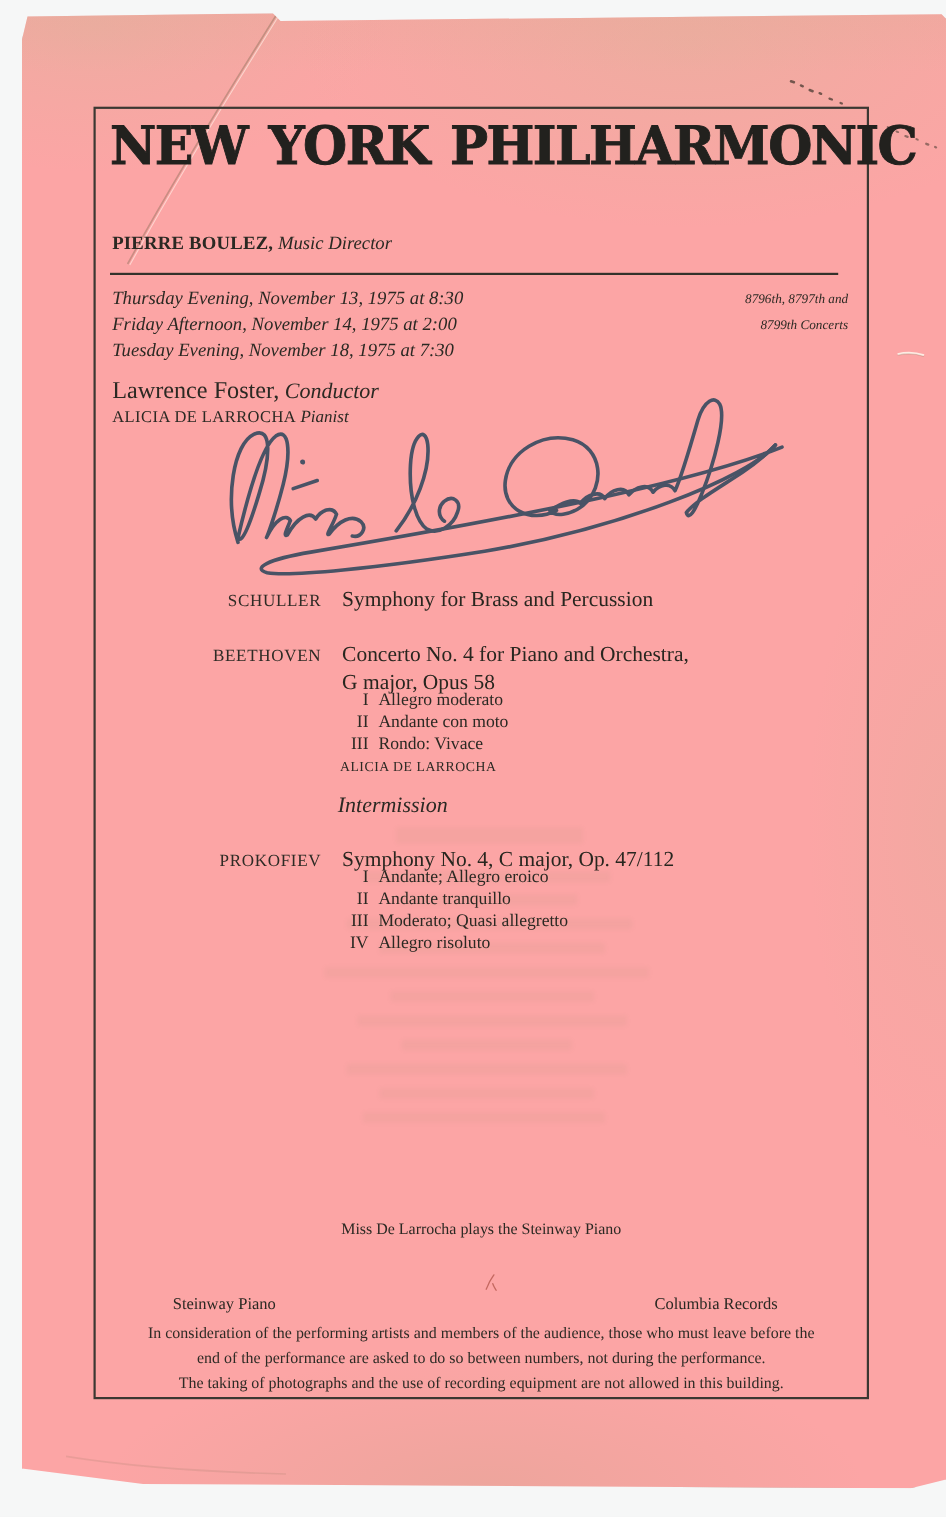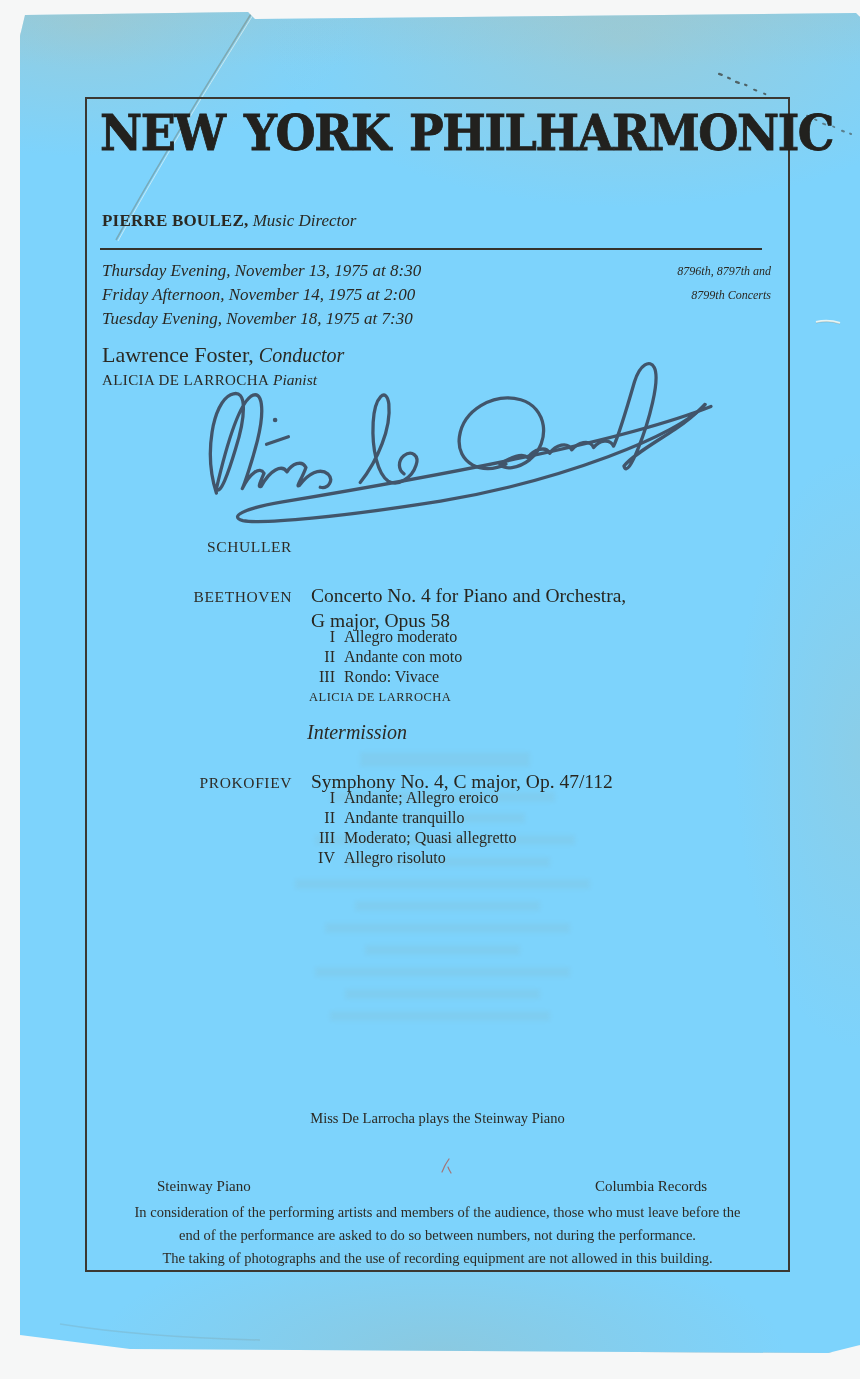--- a/index.html
+++ b/index.html
@@ -1,20 +1,20 @@
 <!DOCTYPE html>
 <html><head>
 <meta charset="utf-8">
 <style>
   html,body{margin:0;padding:0;background:#f6f7f7;}
   .stage{position:relative;width:860px;height:1379px;overflow:hidden;
          font-family:"Liberation Serif",serif;color:#2b2923;}
   .paper{position:absolute;left:20px;top:12px;width:840px;height:1341px;
          background:linear-gradient(108deg,#eae3d0 0%,#ede8d8 28%,#eeead c 55%,#ebe5d3 80%,#e7dfcb 100%);
-         background-color:#7dd3fc;
+         background-color:#fca5a5;
          clip-path:polygon(0px 24px,5px 3px,228px 0px,235px 7px,836px 1px,840px 5px,840px 1333px,808px 1341px,110px 1337px,0px 1323px);
          box-shadow:0 2px 4px rgba(90,80,60,.35);}
   .tone{position:absolute;inset:0;pointer-events:none;
         background:
           radial-gradient(ellipse 60% 18% at 72% 2%,rgba(208,188,148,.30),transparent 70%),
           radial-gradient(ellipse 45% 14% at 8% 1%,rgba(205,188,150,.28),transparent 70%),
           radial-gradient(ellipse 55% 12% at 50% 100%,rgba(185,165,125,.22),transparent 75%),
           radial-gradient(ellipse 20% 30% at 100% 55%,rgba(200,182,142,.18),transparent 75%),
           linear-gradient(to bottom,rgba(195,175,135,.14) 0%,transparent 4%);}
   .frame{position:absolute;left:65px;top:85px;width:705px;height:1175px;
@@ -135,20 +135,23 @@
                C416 96 428 92 432 101 C438 94 450 90 454 99 C460 92 470 90 474 98
                C478 90 488 60 496 34 C502 16 512 12 516 20 C522 32 510 74 498 102
                C492 116 486 126 484 118 C492 108 514 96 536 82 C550 73 560 64 566 58"></path>
           <path d="M566 58 C540 88 420 132 300 150 C200 164 122 170 102 166 C88 162 102 154 142 148
                C302 124 482 94 572 60"></path>
         </g>
       </svg>
 
       <div class="abs prog" style="top:434px">
         <div class="composer">SCHULLER</div>
+        <div>
+          <div class="workline">Symphony for Brass and Percussion</div>
+        </div>
       </div>
 
       <div class="abs prog" style="top:484px">
         <div class="composer">BEETHOVEN</div>
         <div>
           <div class="workline">Concerto No. 4 for Piano and Orchestra,</div>
           <div class="workline">G major, Opus 58</div>
           <div class="movements">
             <div class="mrow">
                 <span class="mnum">I</span>

